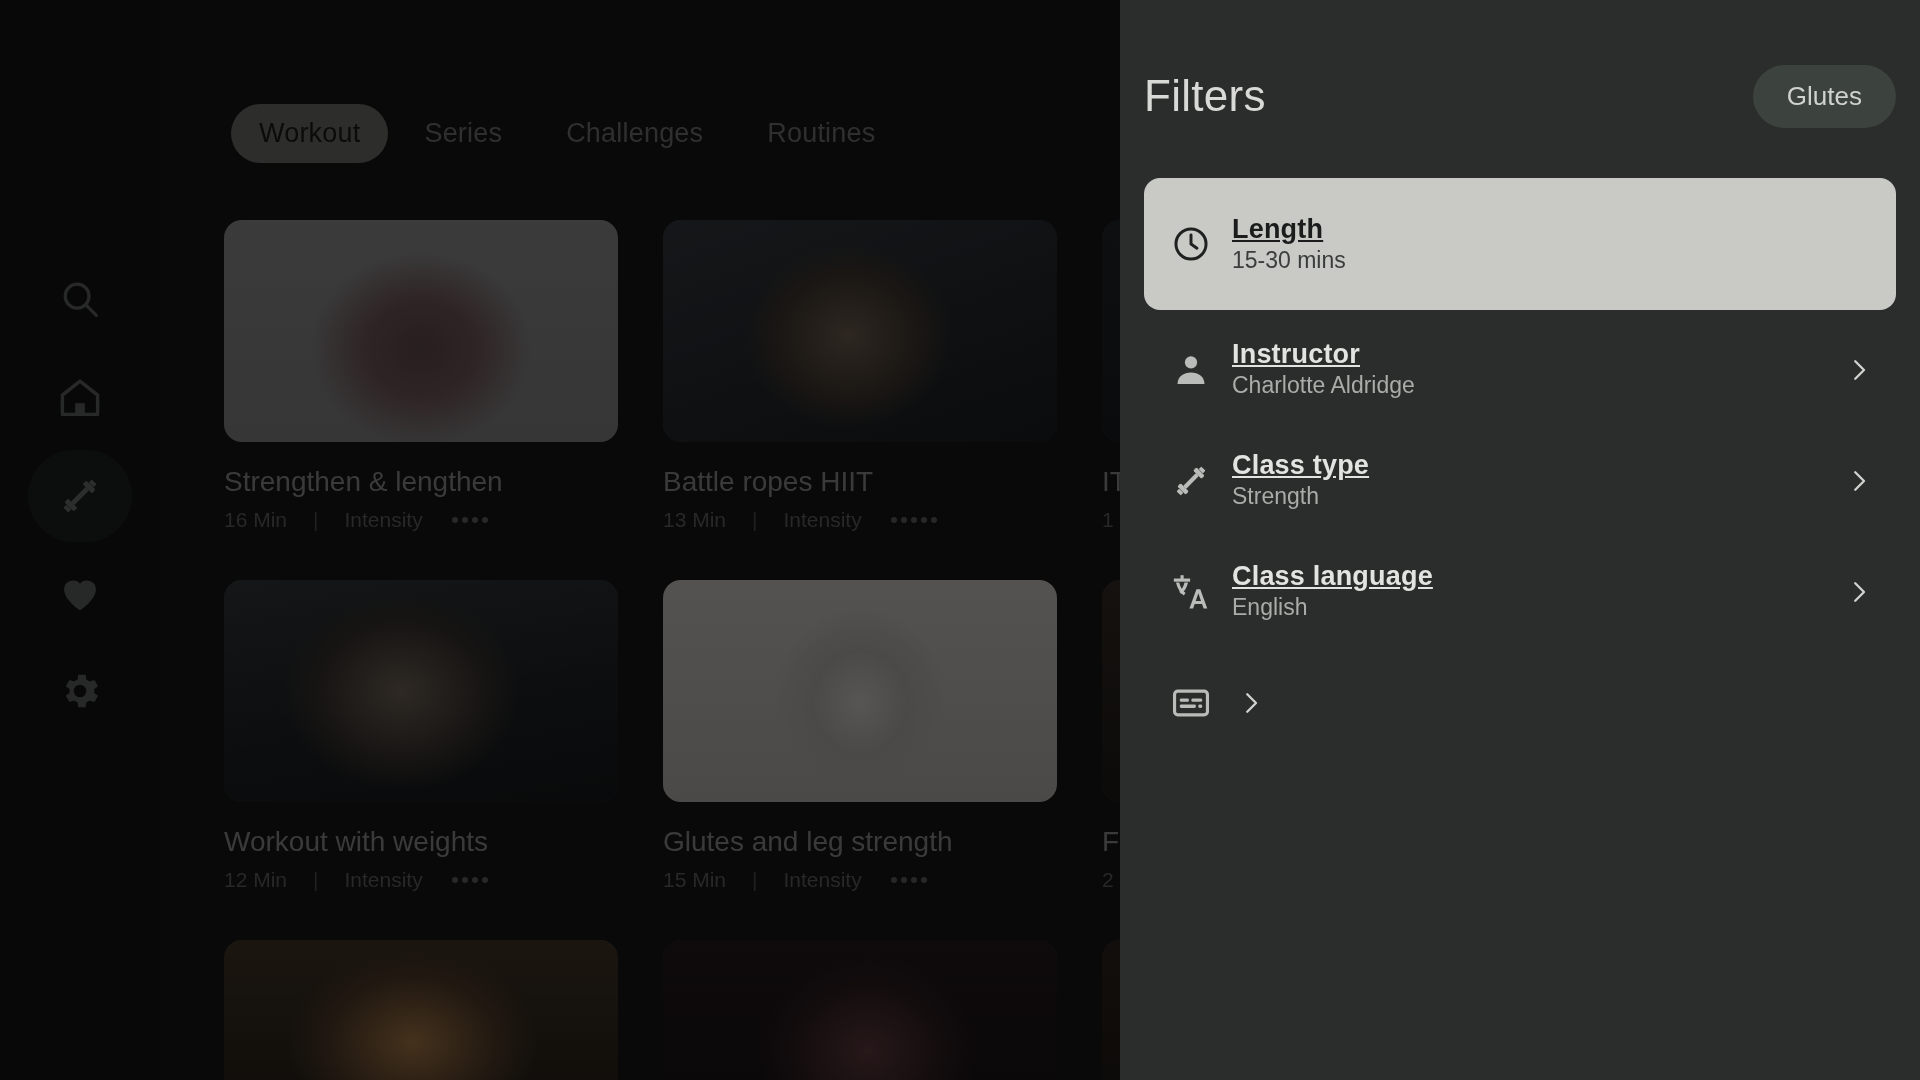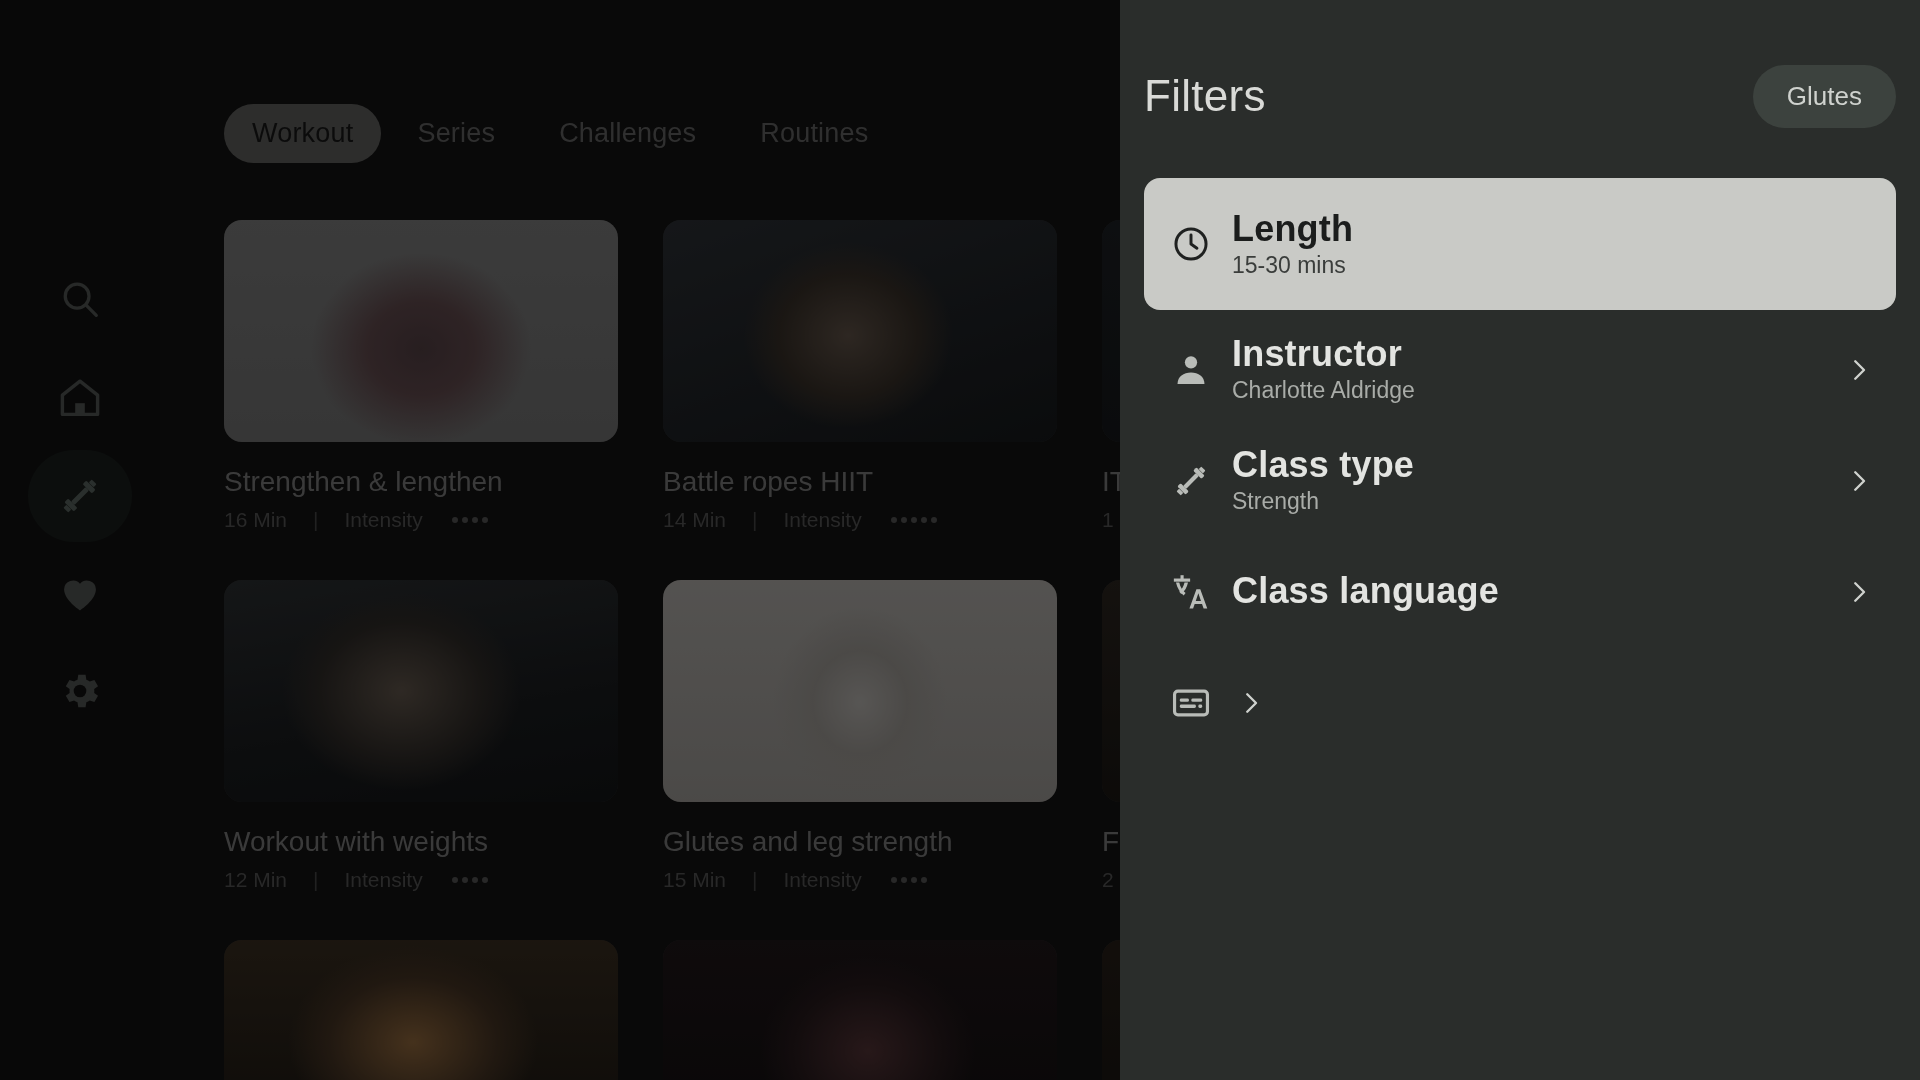--- a/index.html
+++ b/index.html
@@ -24,21 +24,21 @@
     display: flex; align-items: center; justify-content: center;
     border-radius: 46px;
   }
   .nav-item.active { background: #141a17; }
   .nav-item svg { display: block; }
 
   .content {
     position: absolute; left: 160px; top: 0; right: 0; bottom: 0;
   }
 
-  .tabs { position: absolute; left: 64px; top: 104px; display: flex; align-items: center; gap: 8px; }
+  .tabs { position: absolute; left: 71px; top: 104px; display: flex; align-items: center; gap: 8px; }
   .tab {
     font-size: 27px; letter-spacing: .2px; color: #6f6f6f;
     padding: 14px 28px; border-radius: 40px; white-space: nowrap;
   }
   .tab.active { background: #6a6a68; color: #121212; font-weight: 400; }
 
   .grid {
     position: absolute; left: 64px; top: 220px; width: 1000px;
     display: grid; grid-template-columns: repeat(3, 394px); column-gap: 45px; row-gap: 48px;
   }
@@ -111,21 +111,21 @@
   .filter-list { display: flex; flex-direction: column; }
   .filter-row {
     display: flex; align-items: center;
     height: 111px; position: relative; padding: 0 22px 0 26px;
   }
   .filter-row.selected {
     background: #c9cac6; border-radius: 16px; height: 132px; margin-bottom: 4px;
   }
   .row-icon { width: 62px; flex: 0 0 62px; display: flex; align-items: center; }
   .row-text { flex: 1; display: flex; flex-direction: column; justify-content: center; gap: 4px; }
-  .row-label { font-size: 36px; color: #e3e4e1; font-weight: 700; letter-spacing: .2px; line-height: 1.08; }
+  .row-label { font-size: 27px; color: #e3e4e1; font-weight: 700; letter-spacing: .2px; line-height: 1.08; text-decoration: underline; }
   .row-value { font-size: 23px; color: #a9aca8; line-height: 1.1; }
   .filter-row.selected .row-label { color: #1b1d1c; }
   .filter-row.selected .row-value { color: #3a3d3b; }
   .chev { width: 34px; flex: 0 0 34px; display: flex; align-items: center; justify-content: flex-end; }
 </style>
 </head>
 <body>
 
 <div id="app">
 
@@ -203,21 +203,21 @@
                 <i></i>
               </span>
             </div>
           </div>
           <div class="card">
             <div class="thumb">
               <div class="ph ph-b"></div>
             </div>
             <div class="card-title">Battle ropes HIIT</div>
             <div class="card-meta">
-              <span>14 Min</span>
+              <span>13 Min</span>
               <span class="meta-sep">|</span>
               <span>Intensity</span>
               <span class="dots">
                 <i></i>
                 <i></i>
                 <i></i>
                 <i></i>
                 <i></i>
               </span>
             </div>
@@ -368,20 +368,21 @@
             <svg width="42" height="42" viewBox="0 0 24 24" fill="#b9bcb8">
               <path d="M2.2 4.3h9.3v1.8H2.2z"></path>
               <path d="M6 2.4h1.8v2.4H6z"></path>
               <path d="M3.4 6.6h1.9c.5 2.6 1.9 4.6 3.6 5.9l-1.1 1.5C5.8 12.4 4.1 9.9 3.4 6.6z"></path>
               <path d="M10.3 6.6h-2c-.5 2.2-1.6 4-3 5.2l1.1 1.4c1.9-1.5 3.3-3.8 3.9-6.6z"></path>
               <path d="M15.1 10.4h2.2l4 11h-2.1l-.9-2.6h-4.2l-.9 2.6h-2.1zm-.4 6.7h3l-1.5-4.4z"></path>
             </svg>
           </div>
           <div class="row-text">
             <div class="row-label">Class language</div>
+            <div class="row-value">English</div>
           </div>
           <div class="chev">
             <svg width="30" height="30" viewBox="0 0 24 24" fill="none" stroke="#cfd2ce" stroke-width="1.9" stroke-linecap="round" stroke-linejoin="round">
               <path d="M9 5l7 7-7 7"></path>
             </svg>
           </div>
         </div>
         <div class="filter-row">
           <div class="row-icon">
             <svg width="42" height="42" viewBox="0 0 24 24" fill="none">

